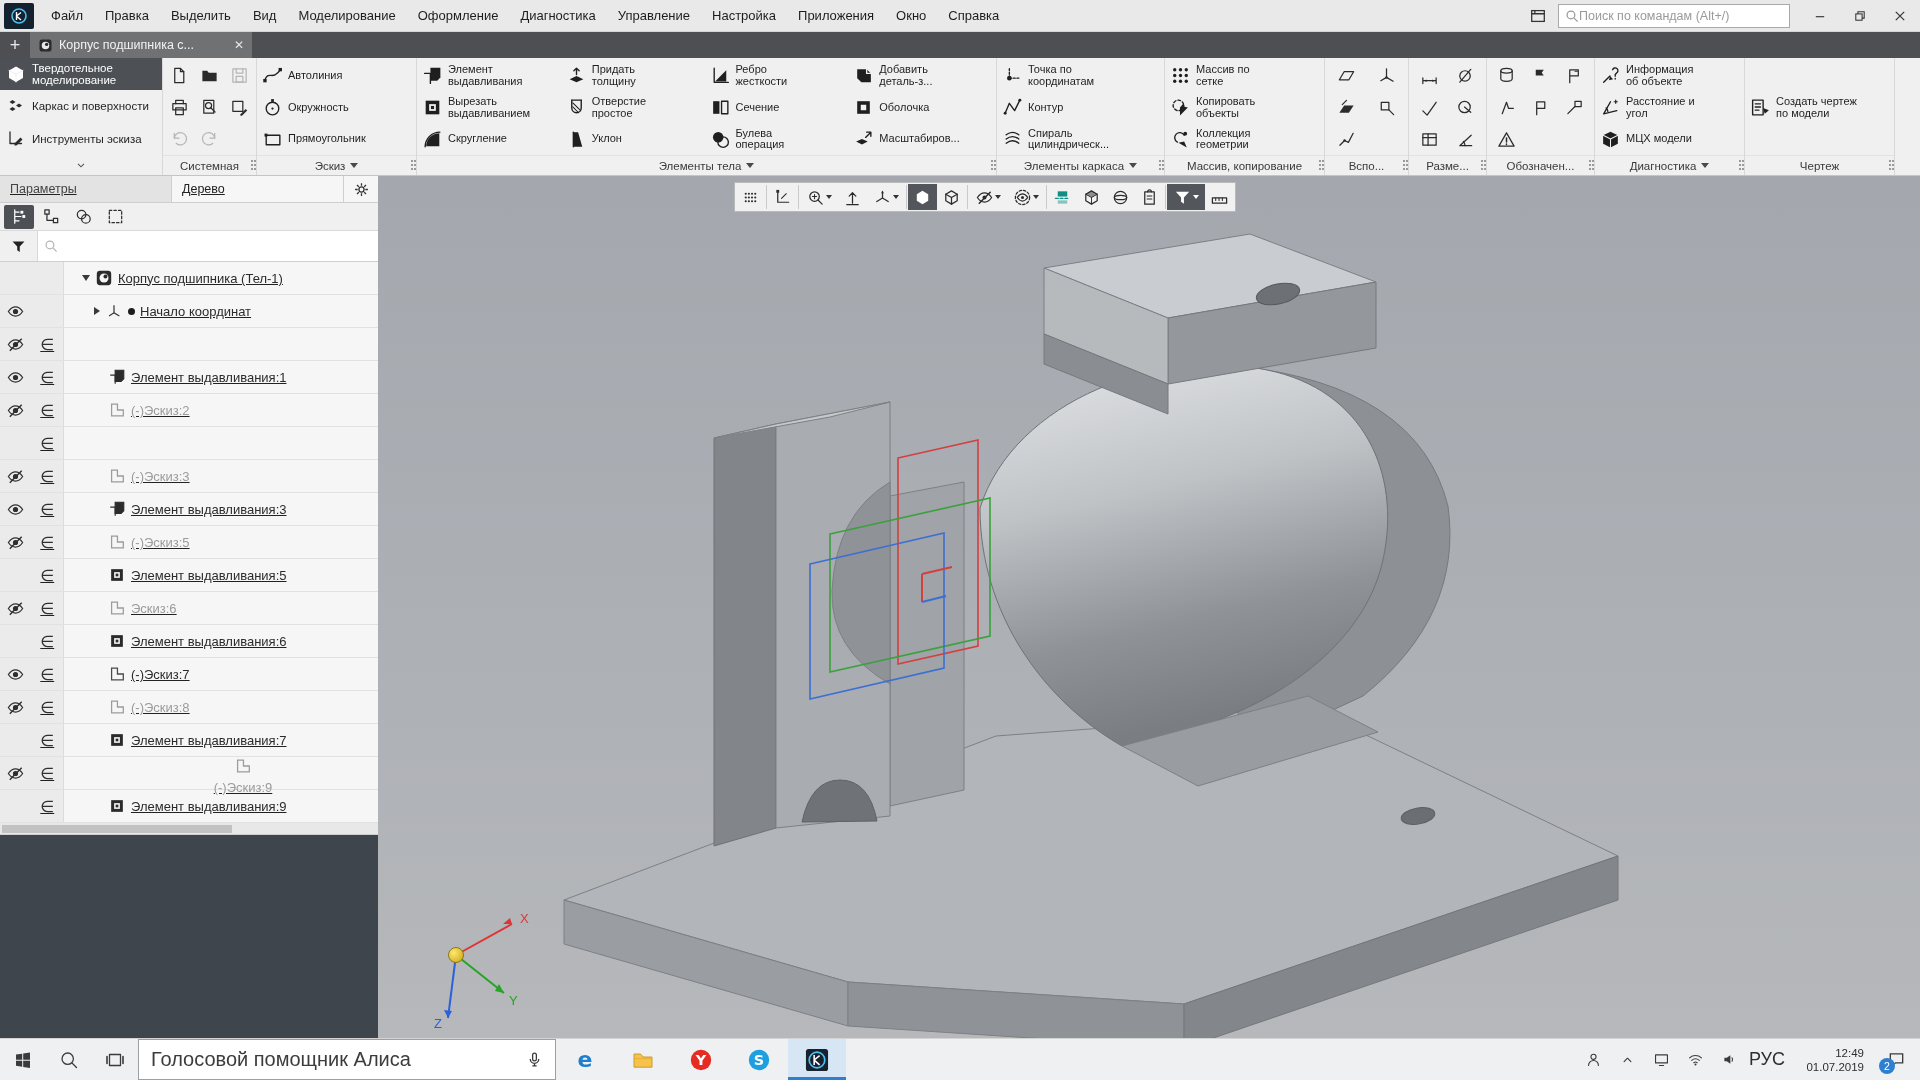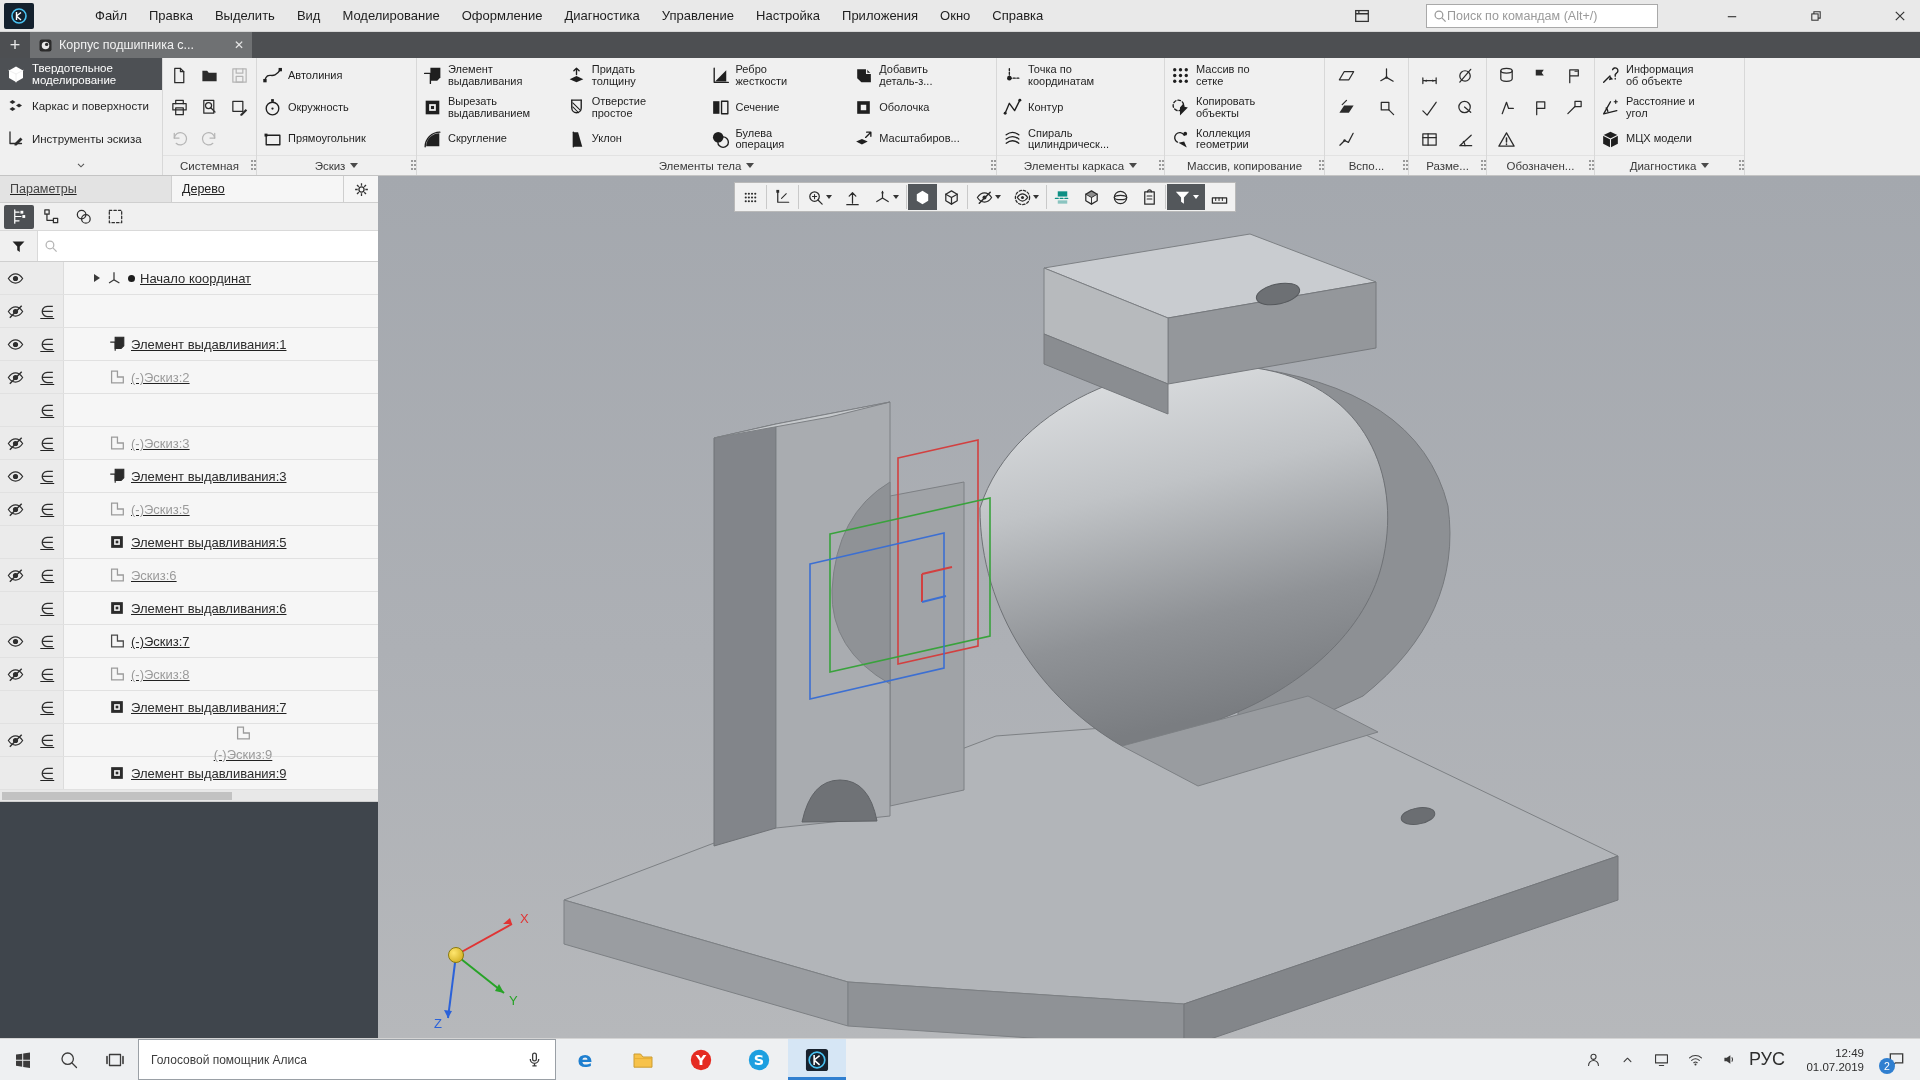--- a/index.html
+++ b/index.html
@@ -4,21 +4,21 @@
 <style>
   * { margin:0; padding:0; box-sizing:border-box; }
   html,body { width:1920px; height:1080px; overflow:hidden;
     font-family:"Liberation Sans", sans-serif; font-size:13px; color:#222;
     background:#e9e9e9; }
   .icon { display:inline-flex; align-items:center; justify-content:center; flex:none; }
   .icon svg { display:block; }
 
   
   #titlebar { height:32px; background:#e9e9e9; display:flex; align-items:center;
-    border-bottom:1px solid #d6d6d6;gap:44px; }
+    border-bottom:1px solid #d6d6d6; }
   #app-logo { width:30px; height:26px; margin:0 6px 0 4px; background:#14212e;
     border-radius:2px; display:flex; align-items:center; justify-content:center; }
   .menu-item { padding:0 11px; line-height:31px; color:#1e1e1e; cursor:default; }
   #titlebar-spacer { flex:1; }
   #window-preview-btn { width:28px; height:24px; display:flex; align-items:center; justify-content:center; color:#333; }
   #cmd-search { width:232px; height:24px; background:#fff; border:1px solid #a9a9a9;
     display:flex; align-items:center; padding:0 6px; margin:0 10px 0 6px; }
   #cmd-search input { border:none; outline:none; flex:1; font-size:12.5px; color:#333;
     font-family:"Liberation Sans", sans-serif; background:transparent; }
   #cmd-search input::placeholder { color:#9a9a9a; }
@@ -106,21 +106,21 @@
   .vp-btn.accent { color:#0e8f84; }
   .vp-sep { width:1px; height:24px; background:#c9c9c9; margin:0 1px; }
   #model-svg { position:absolute; left:0; top:0; }
 
   
   #taskbar { height:42px; background:#eef0f2; border-top:1px solid #d4d4d4;
     display:flex; align-items:stretch; }
   .tb-btn { width:46px; display:flex; align-items:center; justify-content:center; color:#3b3b3b; }
   #tb-searchbox { width:418px; background:#fff; border:1px solid #9aa0a6; margin:0;
     display:flex; align-items:center; padding:0 12px; gap:8px; color:#333; }
-  #tb-searchbox .q { flex:1; font-size:12px; color:#3c3c3c; white-space:nowrap; }
+  #tb-searchbox .q { flex:1; font-size:20px; color:#3c3c3c; white-space:nowrap; }
   .tb-app { width:58px; display:flex; align-items:center; justify-content:center; position:relative; }
   .tb-app.active { background:#d6e6f5; box-shadow:inset 0 -3px 0 #2f7fd0; }
   #tb-spacer { flex:1; }
   .tray-btn { width:34px; display:flex; align-items:center; justify-content:center; color:#3b3b3b; }
   #tray-lang { width:42px; display:flex; align-items:center; justify-content:center; font-size:18px; color:#2e2e2e; }
   #tray-clock { width:84px; display:flex; flex-direction:column; align-items:flex-end;
     justify-content:center; padding-right:8px; font-size:11.5px; color:#2e2e2e; line-height:14px; }
   #tray-notif { width:48px; display:flex; align-items:center; justify-content:center; position:relative; color:#3b3b3b; }
   #notif-badge { position:absolute; left:7px; bottom:6px; min-width:16px; height:16px; border-radius:8px;
     background:#2f7fd0; color:#fff; font-size:10.5px; display:flex; align-items:center; justify-content:center; padding:0 3px; }
@@ -713,20 +713,40 @@
               <span class="txt">МЦХ модели</span>
             </div>
           </div>
         </div>
         <div class="rgroup-label">
           <span>Диагностика</span>
           <span class="dd-arrow"></span>
           <span class="grip"></span>
         </div>
       </div>
+      <div class="rgroup" style="width: 150px;">
+        <div class="rgroup-body">
+          <div class="rcol">
+            <div class="ritem">
+              <span class="icon">
+                <svg width="21" height="21" viewBox="0 0 20 20" fill="none" stroke="currentColor" stroke-width="1.3" stroke-linejoin="round" stroke-linecap="round">
+                  <rect x="2.5" y="3" width="10" height="14"></rect>
+                  <path d="M5 6.5h5M5 9.5h5M5 12.5h3.5"></path>
+                  <path d="M12.5 10.5l5.5 2.2-4 3.3z" fill="currentColor" stroke="none"></path>
+                </svg>
+              </span>
+              <span class="txt">Создать чертеж<br>по модели</span>
+            </div>
+          </div>
+        </div>
+        <div class="rgroup-label">
+          <span>Чертеж</span>
+          <span class="grip"></span>
+        </div>
+      </div>
     </div>
 </div>
 
 <div id="main">
 
   <div id="left-panel">
     <div id="panel-tabs">
       <div class="ptab">Параметры</div>
       <div class="ptab active">Дерево</div>
       <div id="panel-gear">
@@ -773,20 +793,37 @@
         <span class="icon">
           <svg width="14" height="14" viewBox="0 0 20 20" fill="none" stroke="#b5b5b5" stroke-width="1.8">
               <circle cx="8.5" cy="8.5" r="5.5"></circle>
               <path d="M12.7 12.7L18 18"></path>
             </svg>
         </span>
         <input placeholder="" style="">
       </div>
     </div>
     <div id="tree">
+        <div class="trow">
+          <div class="tgutter">
+            <div class="gcell"></div>
+            <div class="gcell"></div>
+          </div>
+          <div class="tcontent" style="padding-left: 18px;">
+            <span class="expander exp-down"></span>
+            <span class="icon">
+              <svg width="18" height="18" viewBox="0 0 20 20">
+                <rect x="2" y="2" width="16" height="16" rx="3.5" fill="#2b2b2b"></rect>
+                <circle cx="10" cy="10" r="5" fill="#f6f6f6"></circle>
+                <circle cx="11.6" cy="8.4" r="2.2" fill="#2b2b2b"></circle>
+              </svg>
+            </span>
+            <span>Корпус подшипника (Тел-1)</span>
+          </div>
+        </div>
         <div class="trow">
           <div class="tgutter">
             <div class="gcell">
               <svg width="19" height="19" viewBox="0 0 20 20" fill="none" stroke="currentColor" stroke-width="1.3">
                 <path d="M2.5 10c2.2-3.3 5-4.9 7.5-4.9s5.3 1.6 7.5 4.9c-2.2 3.3-5 4.9-7.5 4.9S4.7 13.3 2.5 10z"></path>
                 <circle cx="10" cy="10" r="2.1" fill="currentColor"></circle>
               </svg>
             </div>
             <div class="gcell"></div>
           </div>

